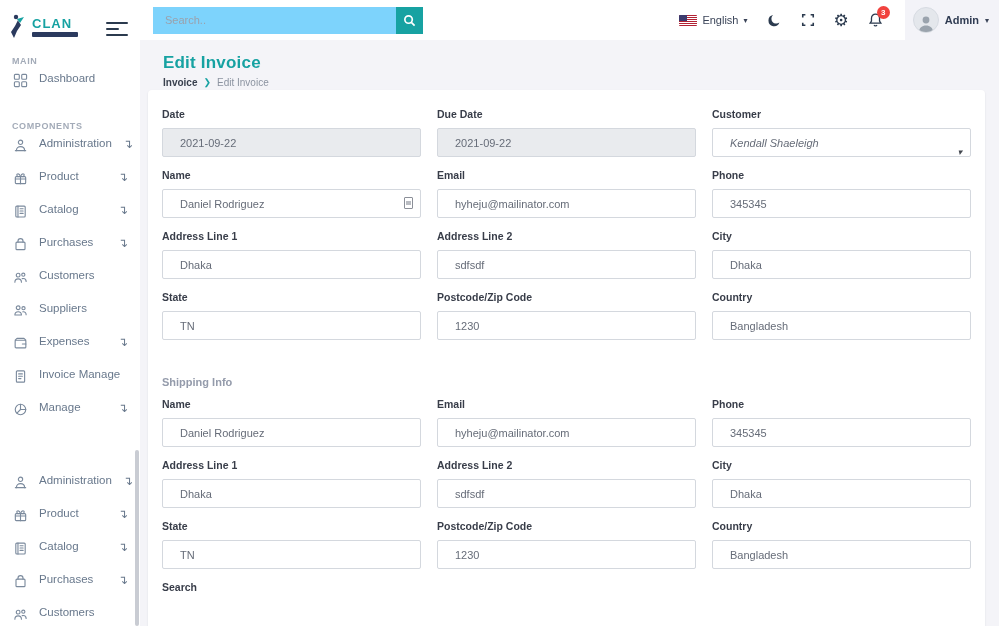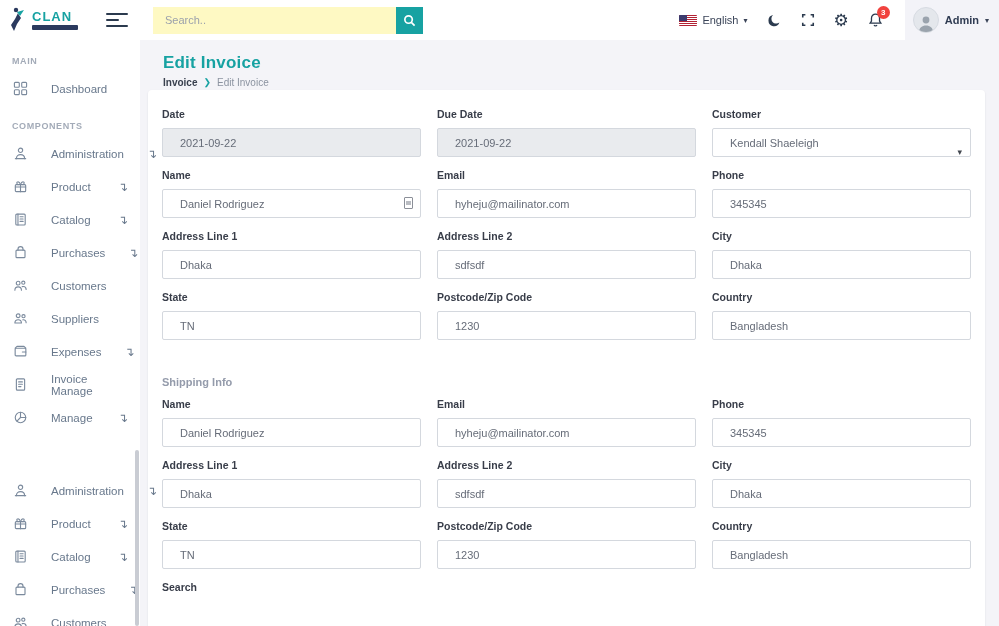--- a/index.html
+++ b/index.html
@@ -1,41 +1,41 @@
 <!DOCTYPE html>
 <html><head>
 <meta charset="utf-8">
 <style>
   * { margin:0; padding:0; box-sizing:border-box; }
   html,body { width:999px; height:626px; overflow:hidden; }
   body { font-family:"Liberation Sans", sans-serif; background:#f4f4f8; position:relative; }
 
   
   .sidebar { position:absolute; left:0; top:0; width:140px; height:626px; background:#ffffff; z-index:5; }
-  .logo-row { height:40px; display:flex; align-items:center; justify-content:space-between; padding:0 12px 0 8px; }
+  .logo-row { height:40px; display:flex; align-items:flex-end; justify-content:space-between; padding:0 12px 0 8px; }
   .logo { display:flex; align-items:center; gap:2px; }
   .logo-text { display:flex; flex-direction:column; line-height:1; }
   .logo-name { color:#17a2a2; font-weight:700; font-size:13px; letter-spacing:1px; }
   .logo-tag { margin-top:2px; height:5px; width:46px; background:#2b3a5e; border-radius:1px; }
   .hamburger { display:flex; flex-direction:column; gap:4px; cursor:pointer; padding:4px 0; }
   .hamburger span { height:2px; background:#2b3a4e; border-radius:1px; }
   .hb-full { width:22px; }
   .hb-short { width:13px; }
   .nav-label { font-size:9px; letter-spacing:.6px; color:#a3abb8; font-weight:700; padding:0 12px; margin:16px 0 6px; }
   .nav-sec-gap { margin-top:40px; }
-  .nav-item { height:33px; display:flex; align-items:center; gap:23px; padding:0 12px; color:#68788c; font-size:11.5px; cursor:pointer; }
+  .nav-item { height:33px; display:flex; align-items:flex-start; gap:11px; padding:0 12px; color:#68788c; font-size:11.5px; cursor:pointer; }
   .nav-item .nicon { width:16px; height:16px; flex:0 0 16px; display:flex; align-items:center; justify-content:center; }
   .nav-item .nicon svg { stroke:#7b8a9d; }
   .nav-item .arrow { margin-left:auto; font-size:12px; color:#68788c; }
   .side-scrollbar { position:absolute; right:1px; top:450px; width:4px; height:176px; background:#c9ccd3; border-radius:2px; }
 
   
   .topbar { position:absolute; left:140px; top:0; right:0; height:40px; background:#ffffff; display:flex; align-items:center; z-index:4; }
   .search-wrap { display:flex; margin-left:13px; width:270px; height:27px; }
-  .search-input { flex:1; border:0; background:#fef9c3; padding:0 12px; font-size:11px; color:#4a5261; outline:none; font-family:"Liberation Sans",sans-serif; }
+  .search-input { flex:1; border:0; background:#7dd3fc; padding:0 12px; font-size:11px; color:#4a5261; outline:none; font-family:"Liberation Sans",sans-serif; }
   .search-input::placeholder { color:#9ba1ac; }
   .search-btn { width:27px; height:27px; border:0; background:#17a2a2; color:#fff; cursor:pointer; display:flex; align-items:center; justify-content:center; }
   .topbar-right { margin-left:auto; display:flex; align-items:center; height:40px; }
   .tb-item { display:flex; align-items:center; gap:5px; margin-right:19px; cursor:pointer; color:#2b3a4e; }
   .flag { position:relative; width:18px; height:11px; background:repeating-linear-gradient(#b22234 0 1px,#fff 1px 2px); overflow:hidden; border-radius:1px; }
   .flag::before { content:""; position:absolute; left:0; top:0; width:8px; height:6px; background:#3c3b6e; }
   .lang-label { font-size:11px; color:#3a4458; }
   .chev { font-size:8px; color:#3a4458; }
   .tb-icon { margin-right:19px; cursor:pointer; display:flex; align-items:center; color:#2b3a4e; }
   .gear-glyph { font-size:17px; line-height:1; color:#2b3a4e; }
@@ -56,21 +56,21 @@
   .card { position:absolute; left:8px; top:50px; width:837px; height:660px; background:#fff; border-radius:4px; box-shadow:0 1px 2px rgba(56,65,74,.12); padding:18px 14px 20px; }
 
   .form-grid { display:grid; grid-template-columns:repeat(3,1fr); column-gap:16px; row-gap:0;gap:16px; }
   .fgroup { margin-bottom:12px; }
   .flabel { display:block; font-size:10.5px; font-weight:700; color:#383d49; margin-bottom:8px; }
   .fld { width:100%; height:29px; border:1px solid #d4d8de; border-radius:2px; background:#fff; font-size:11px; color:#666c78; padding:0 17px; font-family:"Liberation Sans",sans-serif; outline:none; }
   .fld.readonly { background:#e9ebee; }
   .fld-wrap { position:relative; }
   .trail-ic { position:absolute; right:8px; top:8px; width:9px; height:12px; border:1px solid #8b8f98; border-radius:1px; display:flex; align-items:center; justify-content:center; }
   .trail-ic::after { content:""; width:5px; height:4px; background:#b9bcc2; }
-  .selectbox { position:relative; display:flex; align-items:flex-end; }
+  .selectbox { position:relative; display:flex; align-items:flex-end;font-style:italic; }
   .selectbox .fld { display:flex; align-items:center; cursor:pointer; }
   .sel-chev { position:absolute; right:9px; font-size:9px; color:#42474f; pointer-events:none; }
   .section-label { font-size:11px; color:#949bab; margin:8px 0 10px; }
   .section-gap { margin-top:24px;font-weight:bold; }
 </style>
 </head>
 <body>
 
 <aside class="sidebar">
   <div class="logo-row">

